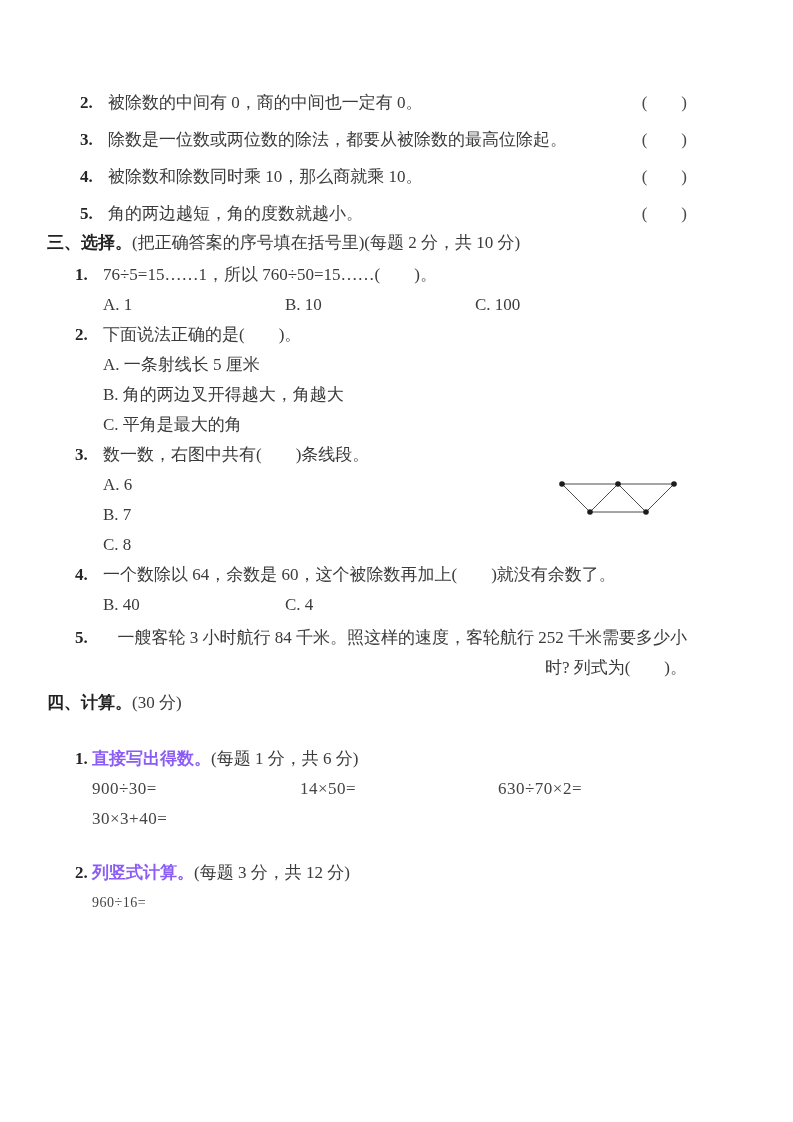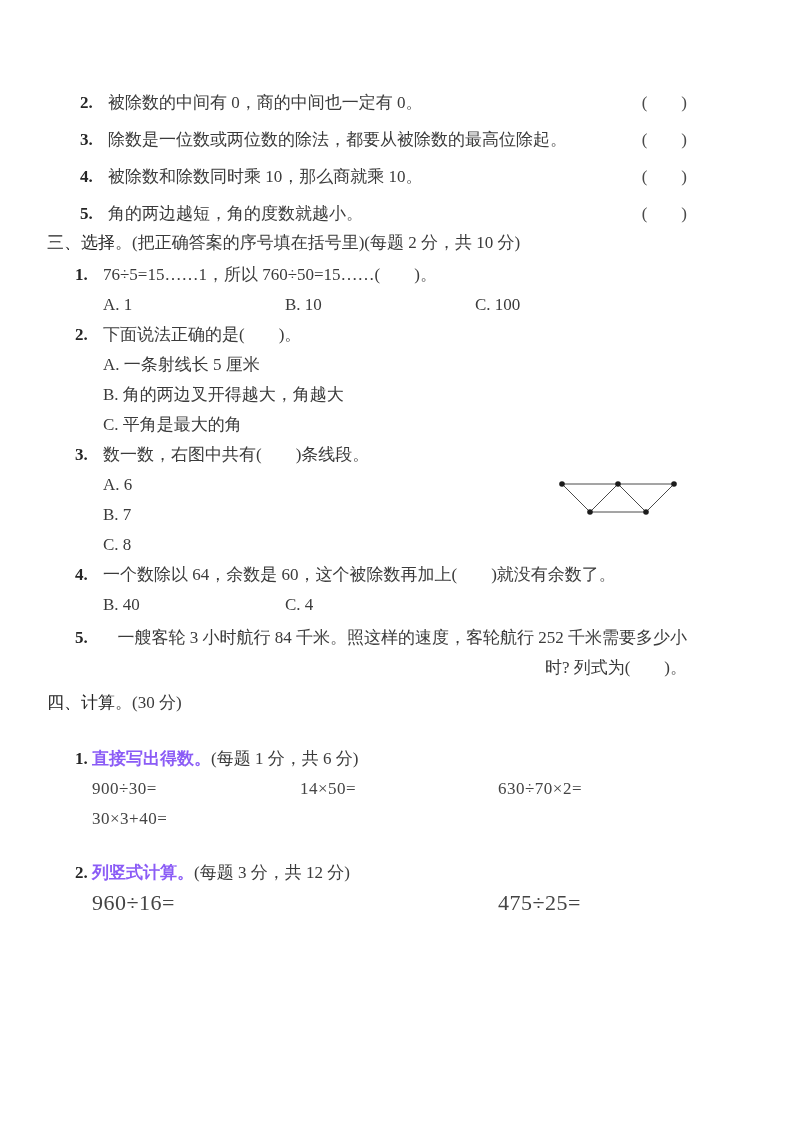--- a/index.html
+++ b/index.html
@@ -14,40 +14,40 @@
   .content{position:absolute;left:47px;top:91px;width:640px;}
   .line{font-size:17px;line-height:23px;margin-bottom:7px;display:flex;align-items:baseline;}
   
   .tf-line{margin-bottom:14px;}
   .qnum{flex:none;width:28px;font-weight:700;color:#262626;margin-left:28px;}
   .tf-line .qnum{margin-left:33px;}
   .qtext{color:#3b3b3b;}
   .answer-paren{margin-left:auto;flex:none;color:#4a4a4a;}
   
   .sec-head{display:block;margin-bottom:9px;}
-  .sec-title{font-weight:400;color:#222222;margin-top:23px;}
+  .sec-title{font-weight:700;color:#222222;margin-top:23px;}
   .sec-sub{color:#3b3b3b;}
   .choice .sec-head{margin-top:-8px;}
   
   .opt-row{display:grid;grid-template-columns:182px 190px 1fr;padding-left:56px;align-items:baseline;}
   .opt{color:#3b3b3b;}
   .opt-line{padding-left:56px;display:block;}
   .opts-col{position:relative;}
   .figure{position:absolute;left:511px;top:3px;width:122px;height:44px;}
   
   .q-wrap .qtext{line-height:30px;display:block;text-align:right;}
   
   .calc .sec-head{margin-top:8px;}
   .sub-head{margin-bottom:7px;}
   .qnum-s{flex:none;width:17px;font-weight:700;color:#262626;margin-left:28px;}
   .sub-title{font-weight:700;color:#8b5cf6;margin-top:24px;}
   .sub-note{color:#3b3b3b;}
   .calc-row{display:grid;grid-template-columns:208px 198px 1fr;padding-left:45px;margin-bottom:7px;font-size:17px;line-height:23px;}
   .calc-row.first{margin-top:6px;}
-  .calc-row2{display:grid;grid-template-columns:406px 1fr;padding-left:45px;margin-top:6px;font-size:22px;line-height:23px;}
+  .calc-row2{display:grid;grid-template-columns:406px 1fr;padding-left:45px;margin-top:6px;font-size:14px;line-height:23px;}
   .expr{color:#444444;letter-spacing:0.5px;}
 </style>
 </head>
 <body>
 
 <div class="page">
   <div class="content">
 
     <section>
       <div class="line tf-line">
@@ -152,18 +152,17 @@
         <span class="expr">30×3+40=</span>
       </div>
 
       <div class="line sub-head">
         <span class="qnum-s">2.</span>
         <span class="sub-title">列竖式计算。</span>
         <span class="sub-note">(每题 3 分，共 12 分)</span>
       </div>
       <div class="calc-row2">
         <span class="expr">960÷16=</span>
-        <span class="expr">475÷25=</span>
       </div>
     </section>
 
   </div>
 </div>
 
 </body></html>

